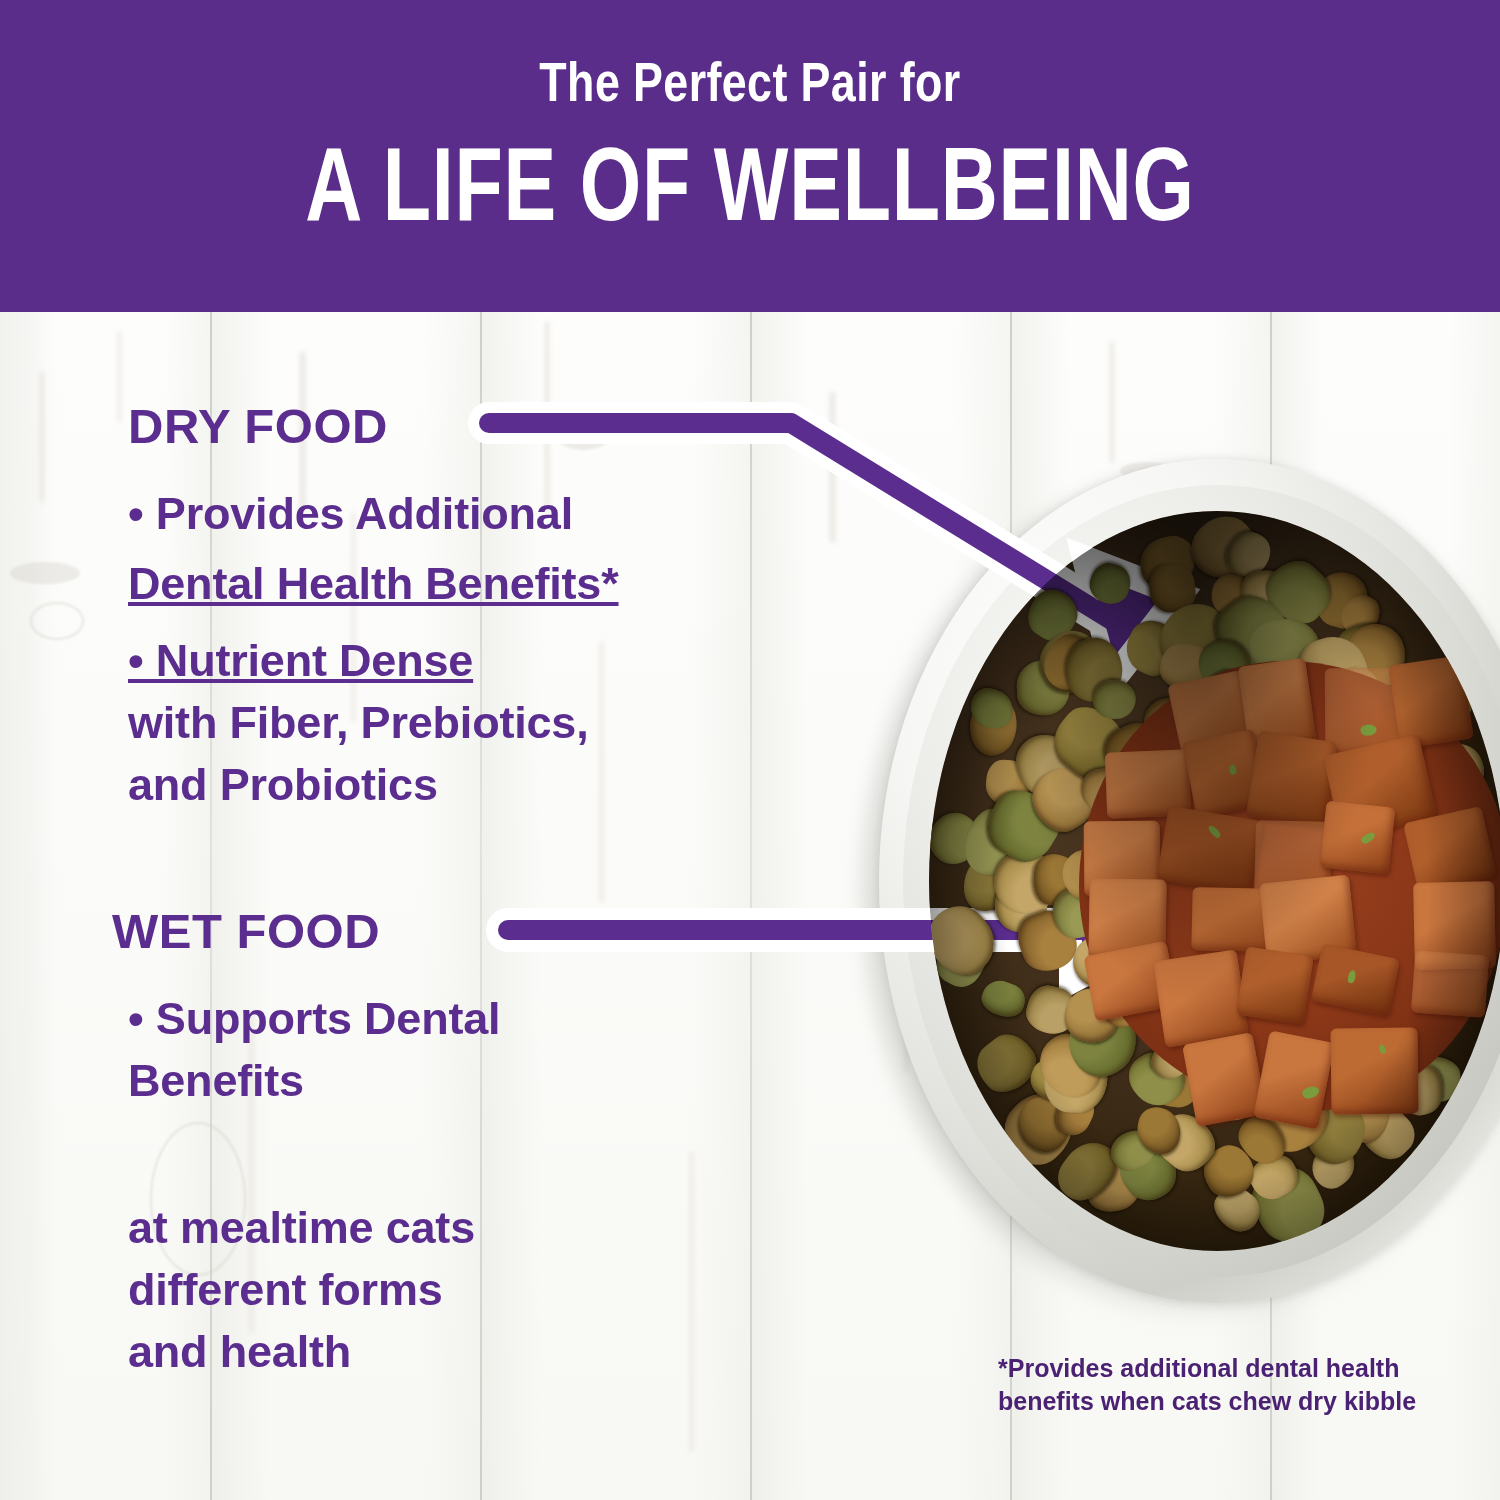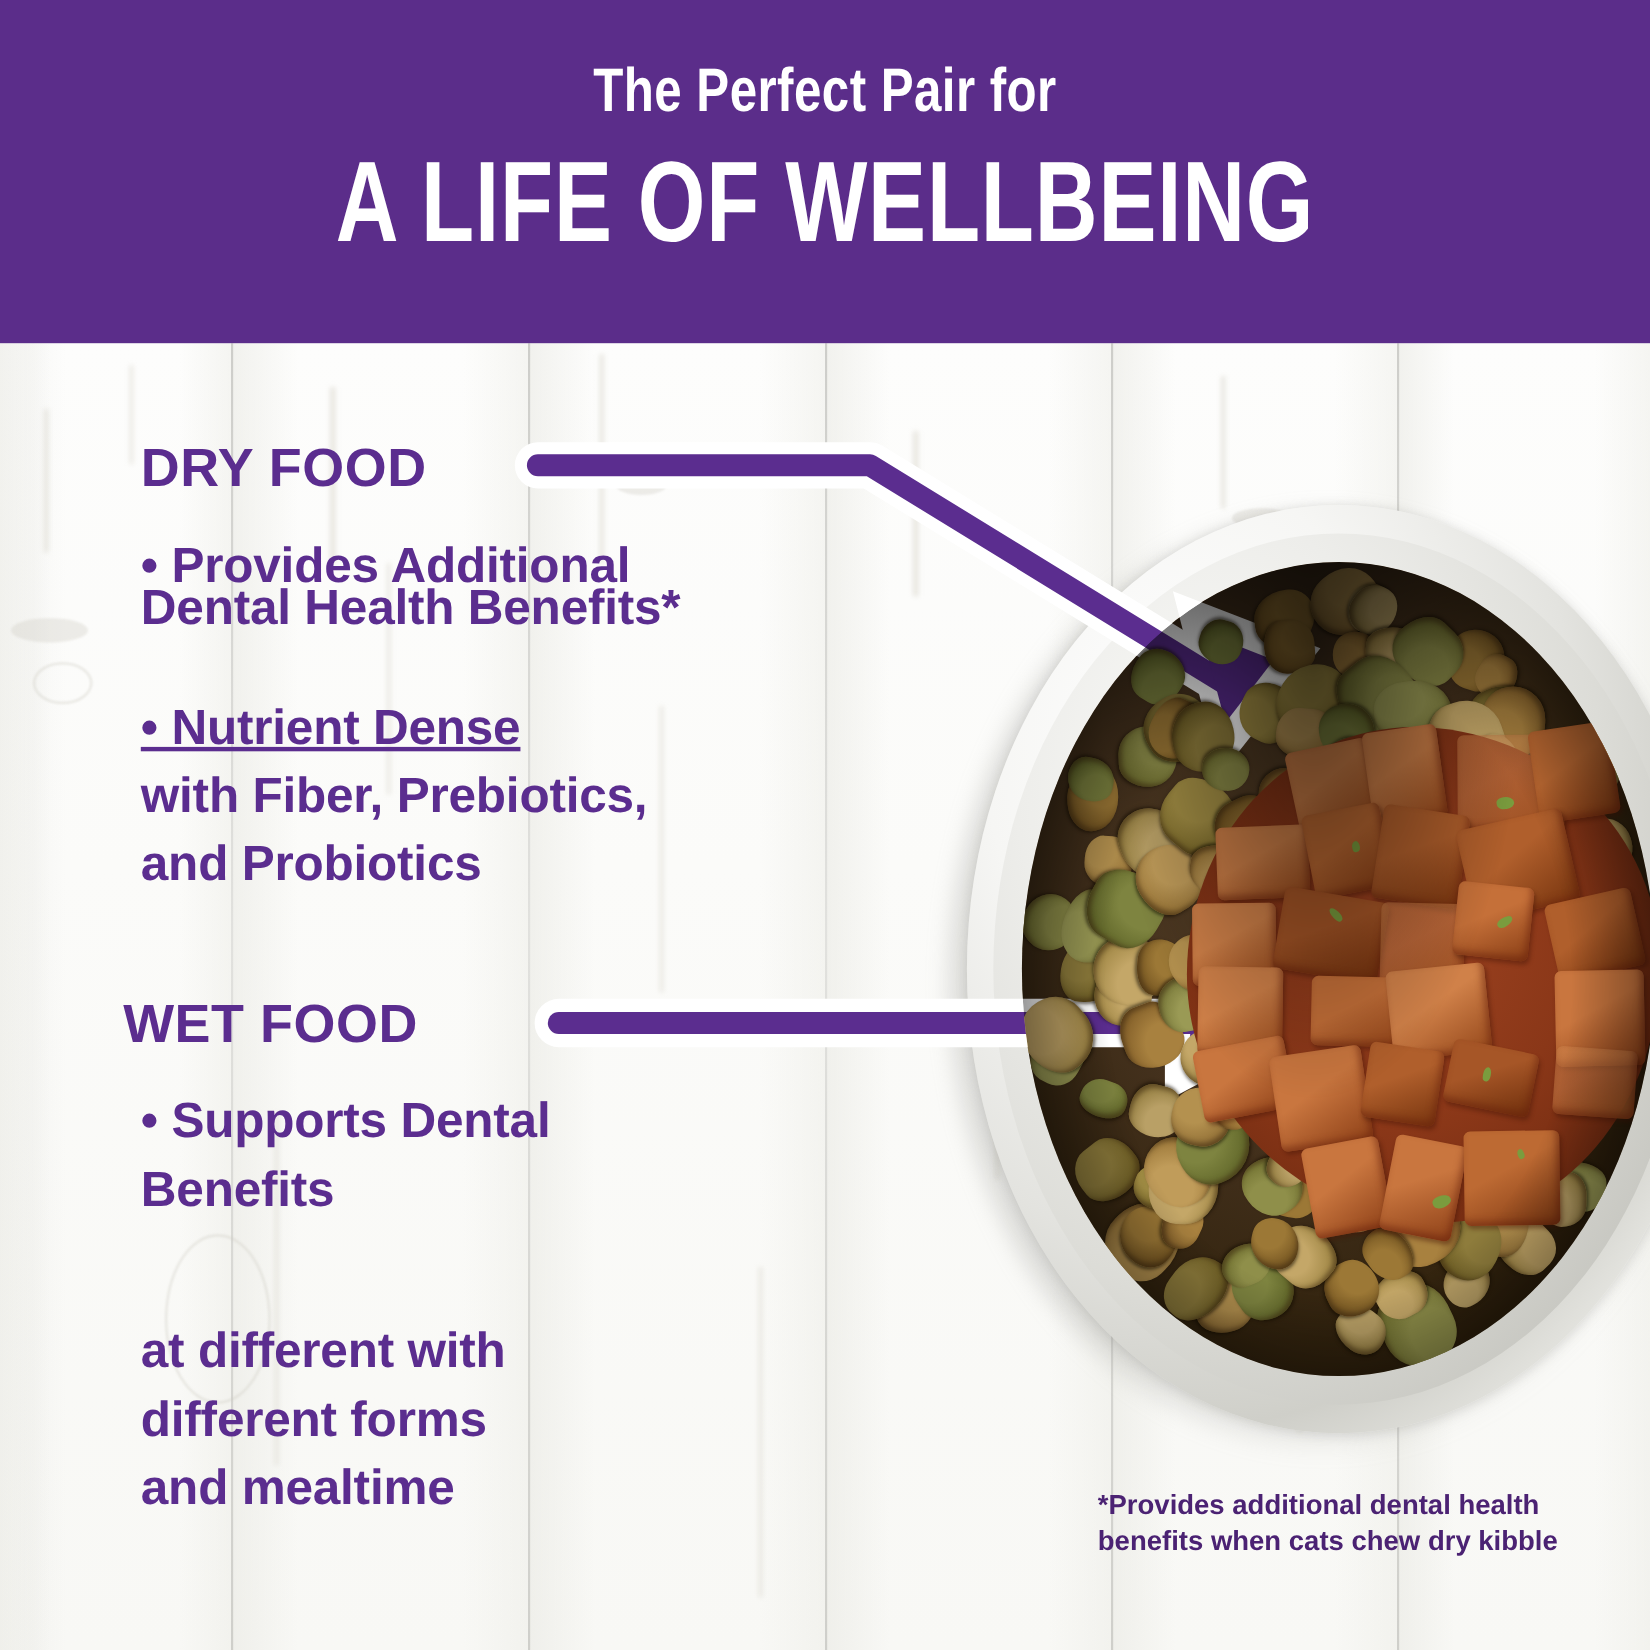--- a/index.html
+++ b/index.html
@@ -391,31 +391,31 @@
       <line x1="508" y1="930" x2="1098" y2="930" stroke="#FFFFFF" stroke-width="44" stroke-linecap="round"></line>
       <polygon points="1072,880 1166,930 1072,980" fill="#FFFFFF" stroke="#FFFFFF" stroke-width="26" stroke-linejoin="miter"></polygon>
       <line x1="508" y1="930" x2="1090" y2="930" stroke="#5B2D8F" stroke-width="20" stroke-linecap="round"></line>
       <polygon points="1082,896 1152,930 1082,964" fill="#5B2D8F"></polygon>
     </g>
   </svg>
 
   <div class="sect-head" style="left:128px;top:400px;">DRY FOOD</div>
 
   <div class="bullet" style="left:128px;top:483px;">• Provides Additional</div>
-  <div class="bullet" style="left:128px;top:521px;">Dental Health Benefits*</div>
+  <div class="bullet" style="left:128px;top:553px;text-decoration:underline;">Dental Health Benefits*</div>
 
   <div class="bullet" style="left:128px;top:630px;text-decoration:underline;">• Nutrient Dense</div>
   <div class="bullet" style="left:128px;top:692px;">with Fiber, Prebiotics,</div>
   <div class="bullet" style="left:128px;top:754px;">and Probiotics</div>
 
   <div class="sect-head" style="left:112px;top:905px;">WET FOOD</div>
 
   <div class="bullet" style="left:128px;top:988px;">• Supports Dental</div>
   <div class="bullet" style="left:128px;top:1050px;">Benefits</div>
 
-  <div class="bullet" style="left:128px;top:1197px;">at different with</div>
+  <div class="bullet" style="left:128px;top:1197px;">at mealtime cats</div>
   <div class="bullet" style="left:128px;top:1259px;">different forms</div>
-  <div class="bullet" style="left:128px;top:1321px;">and mealtime</div>
+  <div class="bullet" style="left:128px;top:1321px;">and health</div>
 
   <div class="footnote" style="left:998px;top:1352px;">*Provides additional dental health</div>
   <div class="footnote" style="left:998px;top:1385px;">benefits when cats chew dry kibble</div>
 
 </div>
 
 </body></html>

